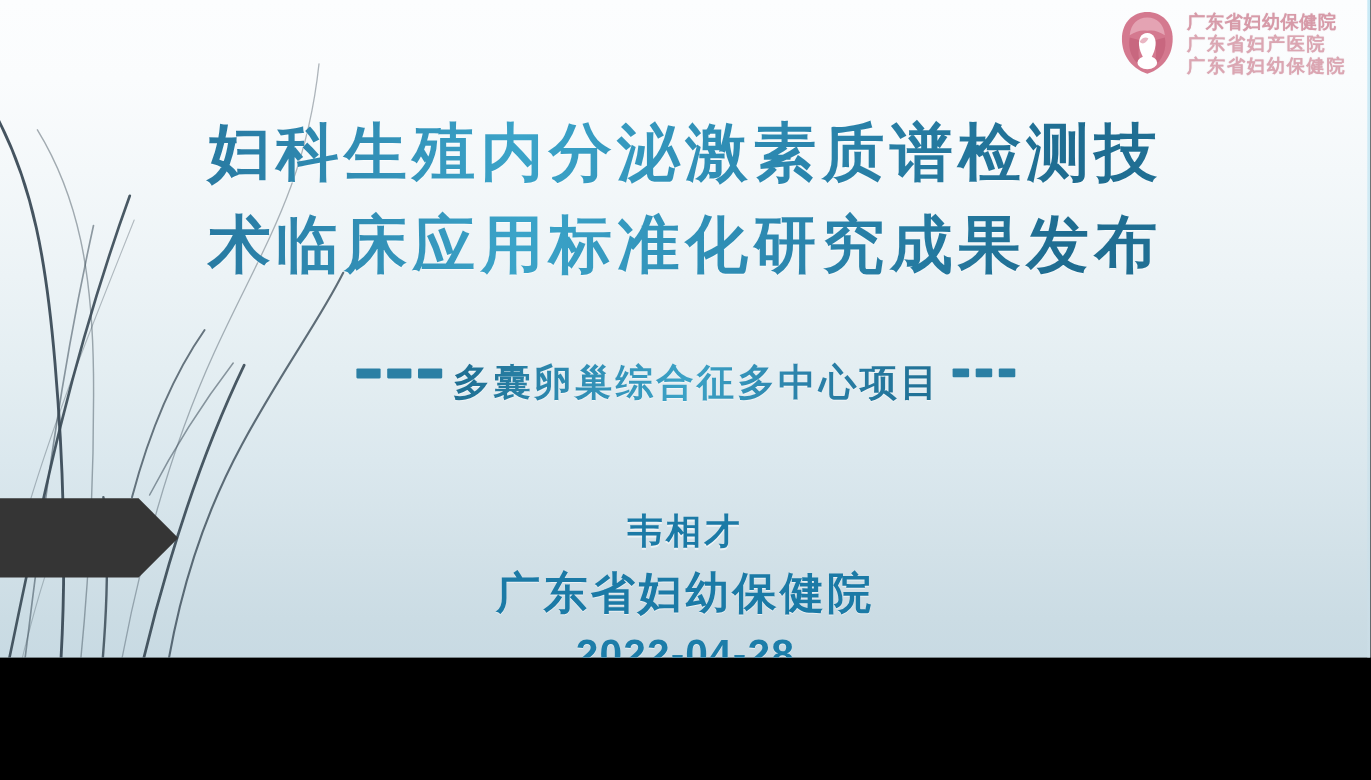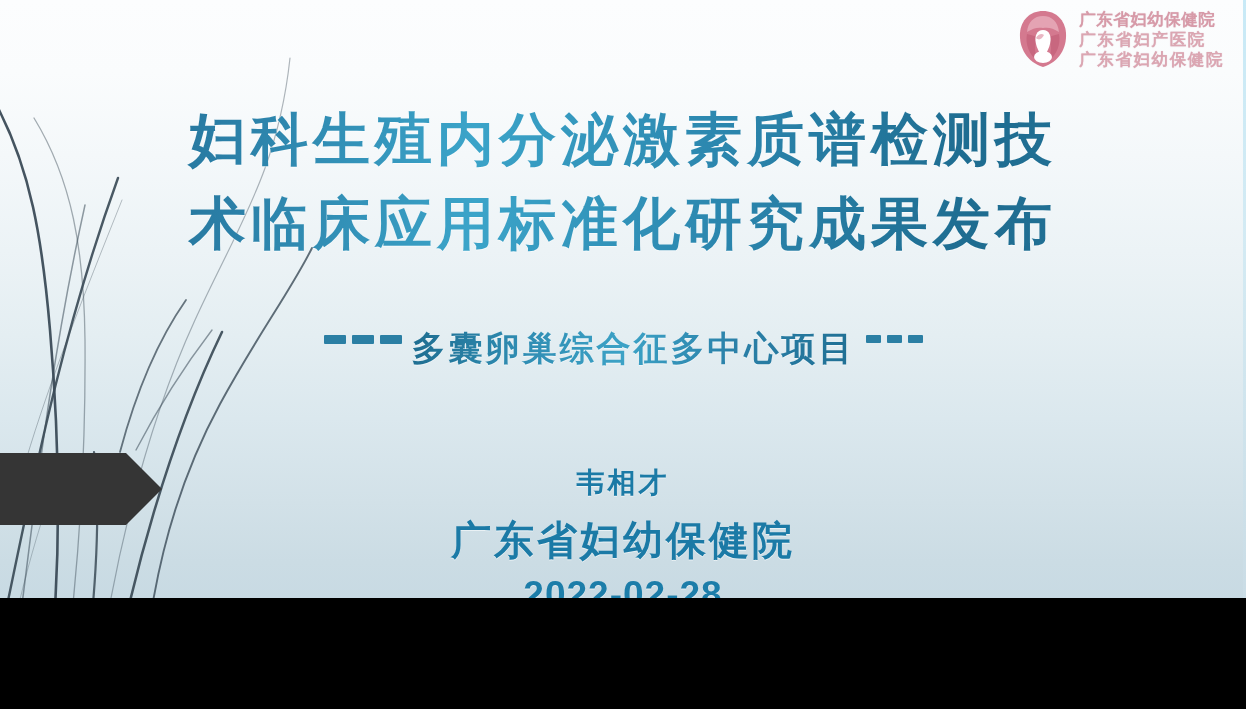--- a/index.html
+++ b/index.html
@@ -159,21 +159,21 @@
   
   #presenter {
     position: absolute;
     left: 0;
     right: 0;
     top: 455px;
     text-align: center;
   }
   #presenter-name {
     font-family: "DejaVu Sans", "Liberation Sans", sans-serif;
-    font-size: 28px;
+    font-size: 32px;
     line-height: 56px;
     font-weight: 700;
     letter-spacing: 3px;
     color: #1b7aa6;
     text-shadow: 0 1px 0 rgba(255,255,255,.55);
   }
   #presenter-org {
     font-family: "DejaVu Sans", "Liberation Sans", sans-serif;
     font-size: 40px;
     line-height: 58px;
@@ -254,17 +254,17 @@
         <span class="dash sm"></span>
         <span class="dash sm"></span>
         <span class="dash sm"></span>
       </span>
     </span>
   </div>
 
   <div id="presenter">
     <div id="presenter-name">韦相才</div>
     <div id="presenter-org">广东省妇幼保健院</div>
-    <div id="presenter-date">2022-02-28</div>
+    <div id="presenter-date">2022-04-28</div>
   </div>
 
   <div id="right-edge"></div>
 </div>
 
 </body></html>

